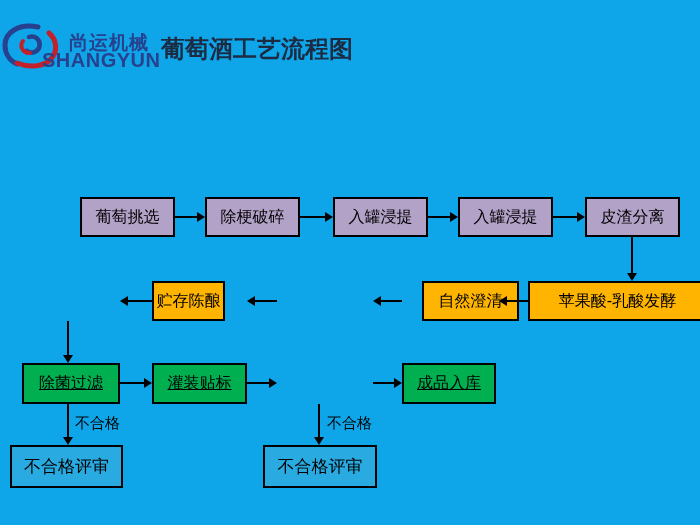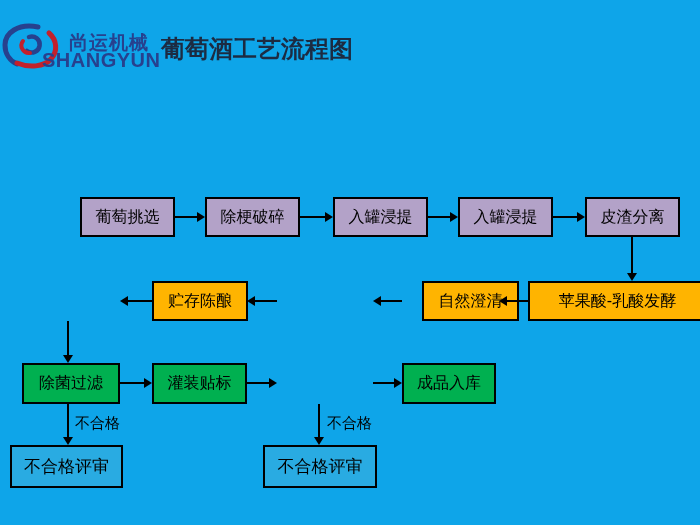--- a/index.html
+++ b/index.html
@@ -12,21 +12,21 @@
            color:var(--c-logo_blue);letter-spacing:.5px;white-space:nowrap;}
   .page-title{position:absolute;left:161px;top:33px;font-size:24px;font-weight:bold;
            color:var(--c-title_navy);letter-spacing:0;white-space:nowrap;}
   .emblem{position:absolute;left:2px;top:23px;}
   
   .node{position:absolute;height:40px;border:2px solid #000;box-sizing:border-box;
         display:flex;align-items:center;justify-content:center;text-align:center;
         font-size:16px;color:#000;white-space:nowrap;}
   .purple{background:var(--c-purple);}
   .orange{background:var(--c-orange);}
-  .green{background:var(--c-green);}
+  .green{background:var(--c-green);text-decoration:underline;}
   .blue{background:var(--c-blue);height:43px;font-size:17px;}
   
   .hline{position:absolute;height:2px;background:#000;}
   .vline{position:absolute;width:2px;background:#000;}
   .ah-r{position:absolute;width:0;height:0;border-top:5px solid transparent;
         border-bottom:5px solid transparent;border-left:8px solid #000;}
   .ah-l{position:absolute;width:0;height:0;border-top:5px solid transparent;
         border-bottom:5px solid transparent;border-right:8px solid #000;}
   .ah-d{position:absolute;width:0;height:0;border-left:5px solid transparent;
         border-right:5px solid transparent;border-top:8px solid #000;}
@@ -59,21 +59,21 @@
   <div class="hline" style="left:300px;top:216px;width:25px"></div>
   <div class="ah-r" style="left:325px;top:212px"></div>
   <div class="hline" style="left:428px;top:216px;width:22px"></div>
   <div class="ah-r" style="left:450px;top:212px"></div>
   <div class="hline" style="left:553px;top:216px;width:24px"></div>
   <div class="ah-r" style="left:577px;top:212px"></div>
 
   <div class="vline" style="left:631px;top:237px;height:36px"></div>
   <div class="ah-d" style="left:627px;top:273px"></div>
 
-  <div class="node orange" style="left:152px;top:281px;width:96px">贮存陈酿</div>
+  <div class="node orange" style="left:152px;top:281px;width:73px">贮存陈酿</div>
   <div class="node orange" style="left:422px;top:281px;width:97px">自然澄清</div>
   <div class="node orange" style="left:528px;top:281px;width:179px">苹果酸-乳酸发酵</div>
 
   <div class="ah-l" style="left:499px;top:296px"></div>
   <div class="hline" style="left:507px;top:300px;width:21px"></div>
   <div class="ah-l" style="left:373px;top:296px"></div>
   <div class="hline" style="left:381px;top:300px;width:21px"></div>
   <div class="ah-l" style="left:247px;top:296px"></div>
   <div class="hline" style="left:255px;top:300px;width:22px"></div>
   <div class="ah-l" style="left:120px;top:296px"></div>

